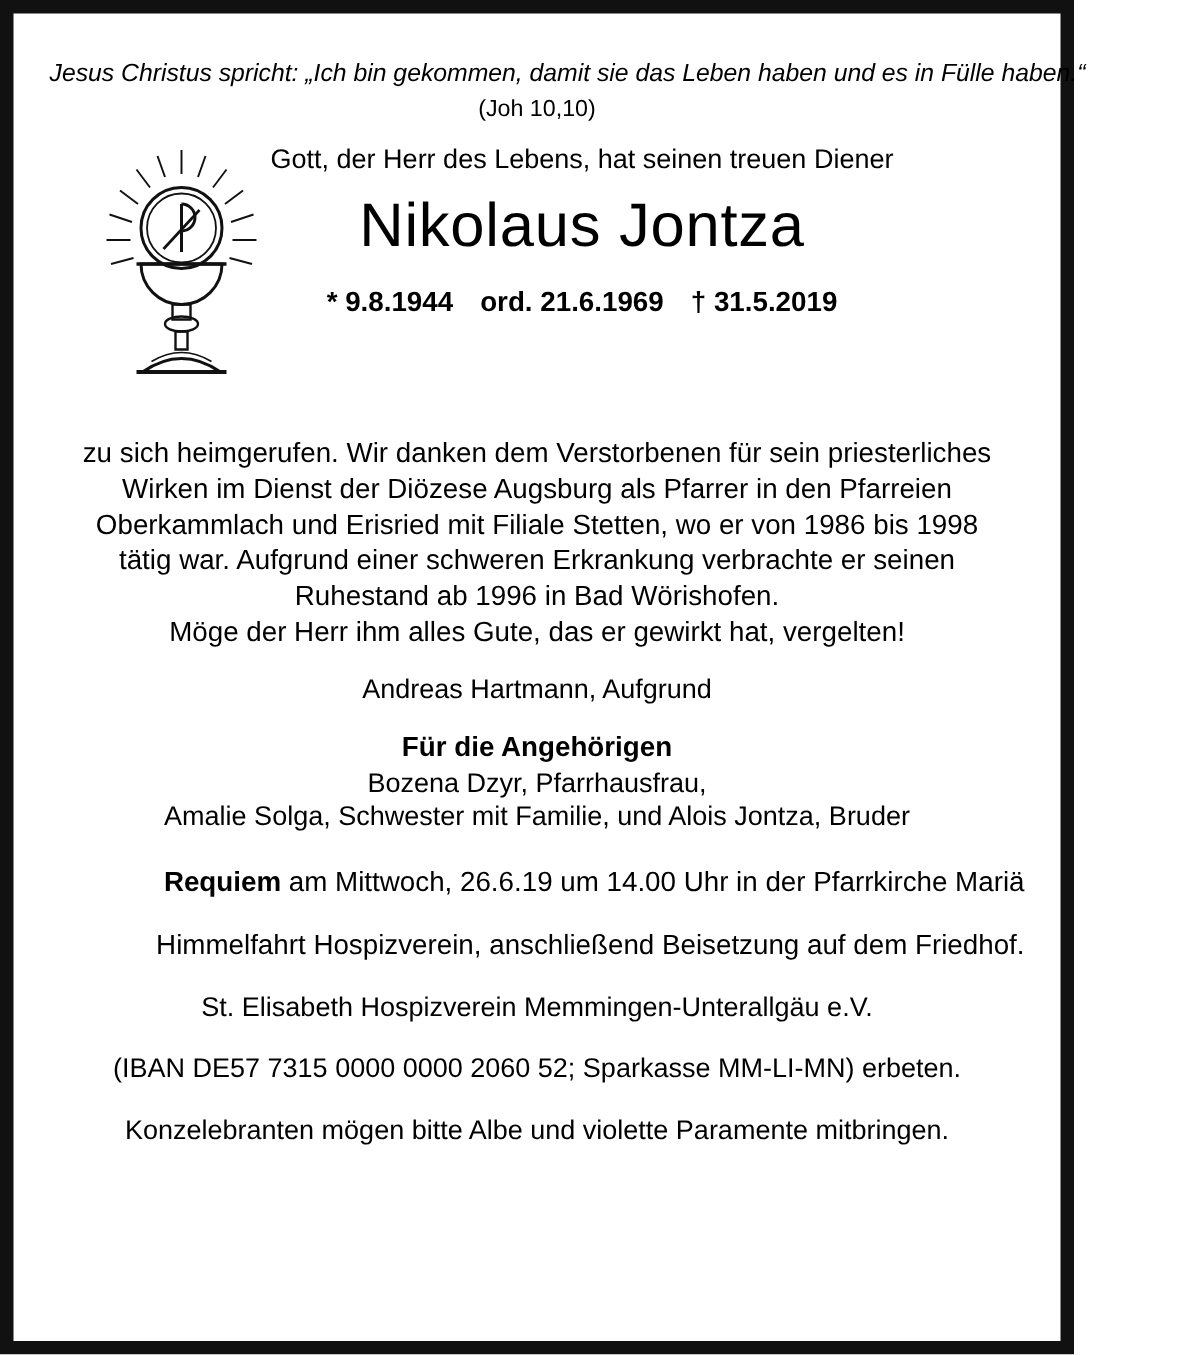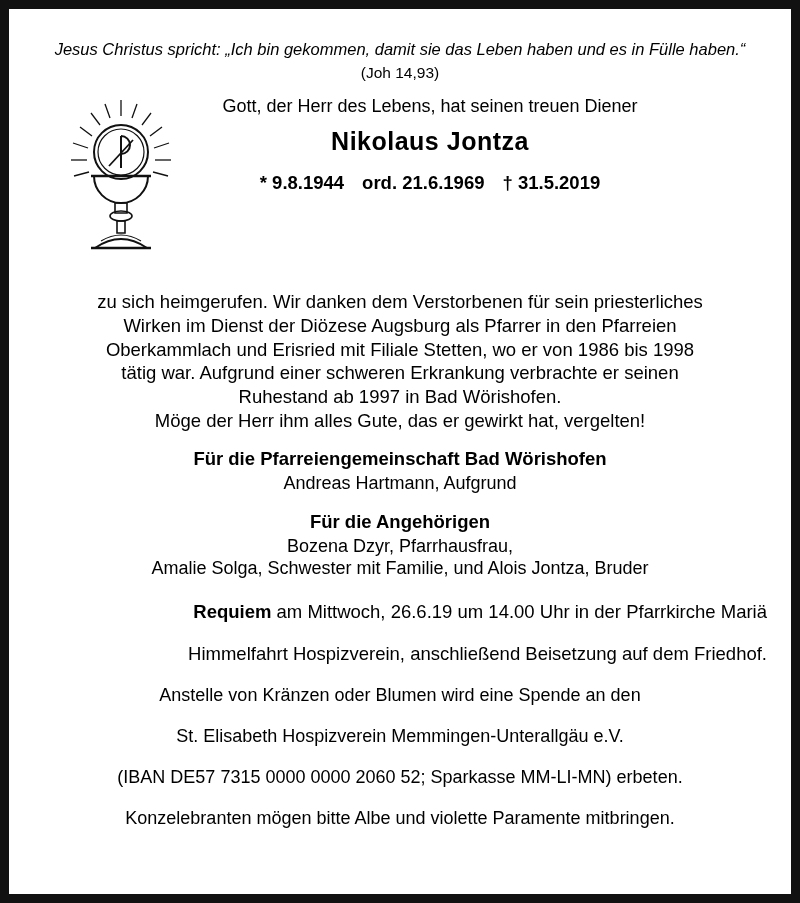--- a/index.html
+++ b/index.html
@@ -9,21 +9,21 @@
   }
   body {
     width: 800px;
     height: 903px;
     font-family: "Liberation Sans", sans-serif;
     color: #000000;
     overflow: hidden;
   }
   #obituary {
     box-sizing: border-box;
-    width: 800px;
+    width: 716px;
     height: 903px;
     border: 9px solid #111111;
     background: #ffffff;
     padding: 22px 24px 10px 24px;
   }
   .scripture {
     text-align: center;
     font-style: italic;
     font-size: 16.5px;
     line-height: 1.3;
@@ -55,22 +55,22 @@
     font-size: 18px;
     margin: 0 0 10px 0;
   }
   .line-title {
     font-size: 22.5px;
     font-style: italic;
     font-weight: bold;
     margin: 0 0 6px 0;
   }
   .line-name {
-    font-size: 25px;
-    font-weight: bold;
+    font-size: 41px;
+    font-weight: normal;
     letter-spacing: 0.5px;
     margin: 4px 0 8px 0;
   }
   .dates {
     font-size: 18.5px;
     font-weight: bold;
     margin: 16px;
   }
   .dates span {
     display: inline-block;
@@ -123,21 +123,21 @@
     line-height: 1.3;
     margin-top: 16px;
   }
 </style>
 </head>
 <body>
 
 <div id="obituary">
 
   <div class="scripture">Jesus Christus spricht: „Ich bin gekommen, damit sie das Leben haben und es in Fülle haben.“</div>
-  <div class="scripture-ref">(Joh 14,93)</div>
+  <div class="scripture-ref">(Joh 10,10)</div>
 
   <div class="top-block">
 
     <div class="chalice">
       <svg viewBox="0 0 120 160" width="120" height="160" aria-hidden="true">
         <g stroke="#111" fill="none" stroke-width="1.6">
 
           <g stroke-width="1.3">
             <line x1="60" y1="4" x2="60" y2="20"></line>
             <line x1="44" y1="8" x2="49" y2="22"></line>
@@ -182,43 +182,41 @@
         <span>* 9.8.1944</span><span class="sep"></span><span>ord. 21.6.1969</span><span class="sep"></span><span>† 31.5.2019</span>
       </div>
     </div>
   </div>
 
   <div class="body-text">
     <p>zu sich heimgerufen. Wir danken dem Verstorbenen für sein priesterliches</p>
     <p>Wirken im Dienst der Diözese Augsburg als Pfarrer in den Pfarreien</p>
     <p>Oberkammlach und Erisried mit Filiale Stetten, wo er von 1986 bis 1998</p>
     <p>tätig war. Aufgrund einer schweren Erkrankung verbrachte er seinen</p>
-    <p>Ruhestand ab 1997 in Bad Wörishofen.</p>
+    <p>Ruhestand ab 1996 in Bad Wörishofen.</p>
     <p>Möge der Herr ihm alles Gute, das er gewirkt hat, vergelten!</p>
   </div>
 
 
   <div class="section">
-    <p class="head">Für die Pfarreiengemeinschaft Bad Wörishofen</p>
     <p class="sub">Andreas Hartmann, Aufgrund</p>
   </div>
 
   <div class="section">
     <p class="head">Für die Angehörigen</p>
     <p class="sub">Bozena Dzyr, Pfarrhausfrau,</p>
     <p class="sub">Amalie Solga, Schwester mit Familie, und Alois Jontza, Bruder</p>
   </div>
 
   <div class="requiem">
     <p><span class="lead">Requiem</span><span> am Mittwoch, 26.6.19 um 14.00 Uhr in der Pfarrkirche Mariä</span></p>
     <p>Himmelfahrt Hospizverein, anschließend Beisetzung auf dem Friedhof.</p>
   </div>
 
   <div class="donation">
-    <p>Anstelle von Kränzen oder Blumen wird eine Spende an den</p>
     <p>St. Elisabeth Hospizverein Memmingen-Unterallgäu e.V.</p>
     <p>(IBAN DE57 7315 0000 0000 2060 52; Sparkasse MM-LI-MN) erbeten.</p>
   </div>
 
   <div class="closing">
     <p>Konzelebranten mögen bitte Albe und violette Paramente mitbringen.</p>
 
   </div>
 
 </div>

